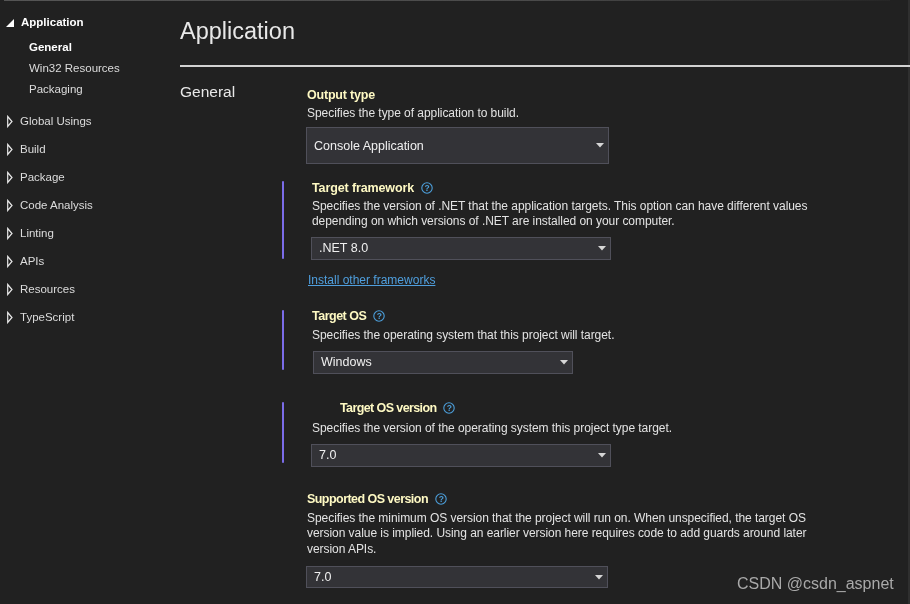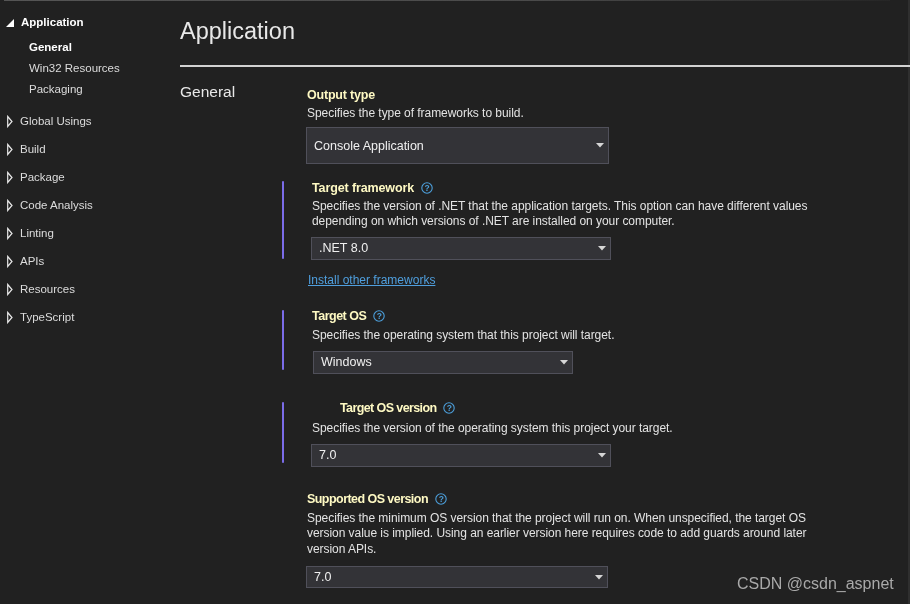--- a/index.html
+++ b/index.html
@@ -75,21 +75,21 @@
 <svg class="glyph" style="left:7px;top:311px" width="6" height="13" viewBox="0 0 6 13">
     <polygon points="0.7,1.5 5,6.5 0.7,11.5" fill="none" stroke="#e8e8e8" stroke-width="1.2"></polygon>
   </svg>
 <div class="titem" style="left:20px;top:311px;">TypeScript</div>
 
 <div class="h1">Application</div>
 <div class="rule"></div>
 <div class="sect">General</div>
 
 <div class="lab" style="left:307px;top:88px;letter-spacing:-0.2px;">Output type</div>
-<div class="desc" style="left:307px;top:106px;">Specifies the type of frameworks to build.</div>
+<div class="desc" style="left:307px;top:106px;">Specifies the type of application to build.</div>
 <div class="dd" style="left:306px;top:127px;width:303px;height:37px;">
   <span>Console Application</span>
   <svg width="8" height="5" viewBox="0 0 8 5">
       <polygon points="0,0 8,0 4,4.6" fill="#d6d6d6"></polygon>
     </svg>
 </div>
 
 <div class="bar" style="top:181px;height:77.5px;"></div>
 <div class="lab" style="left:312px;top:181px;letter-spacing:-0.12px;">Target framework
   <svg class="qi" width="12" height="12" viewBox="0 0 12 12">
@@ -121,21 +121,21 @@
     </svg>
 </div>
 
 <div class="bar" style="top:402px;height:61px;"></div>
 <div class="lab" style="left:312px;top:401px;letter-spacing:-0.6px;margin-left:28px;">Target OS version
   <svg class="qi" width="12" height="12" viewBox="0 0 12 12">
       <circle cx="6" cy="6" r="5.2" fill="none" stroke="#4c9fdb" stroke-width="1.1"></circle>
       <text x="6" y="8.9" font-size="8.5" fill="#4c9fdb" text-anchor="middle" font-family="Liberation Sans">?</text>
     </svg>
 </div>
-<div class="desc" style="left:312px;top:421px;">Specifies the version of the operating system this project your target.</div>
+<div class="desc" style="left:312px;top:421px;">Specifies the version of the operating system this project type target.</div>
 <div class="dd" style="left:311px;top:444px;width:300px;height:22.5px;">
   <span>7.0</span>
   <svg width="8" height="5" viewBox="0 0 8 5">
       <polygon points="0,0 8,0 4,4.6" fill="#d6d6d6"></polygon>
     </svg>
 </div>
 
 <div class="lab" style="left:307px;top:492px;letter-spacing:-0.55px;">Supported OS version
   <svg class="qi" width="12" height="12" viewBox="0 0 12 12">
       <circle cx="6" cy="6" r="5.2" fill="none" stroke="#4c9fdb" stroke-width="1.1"></circle>

